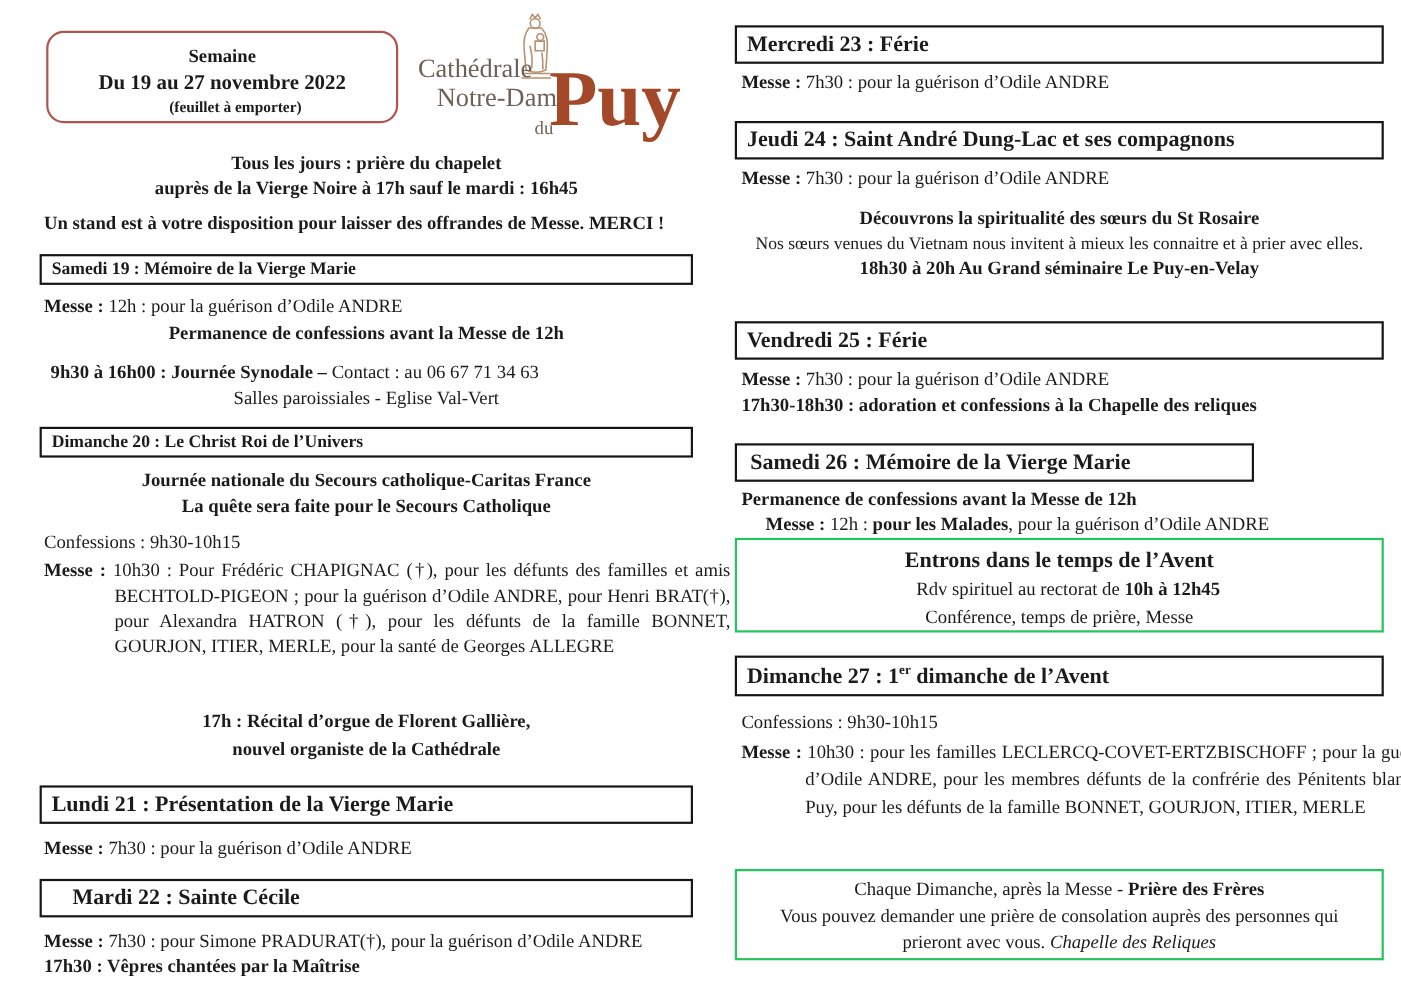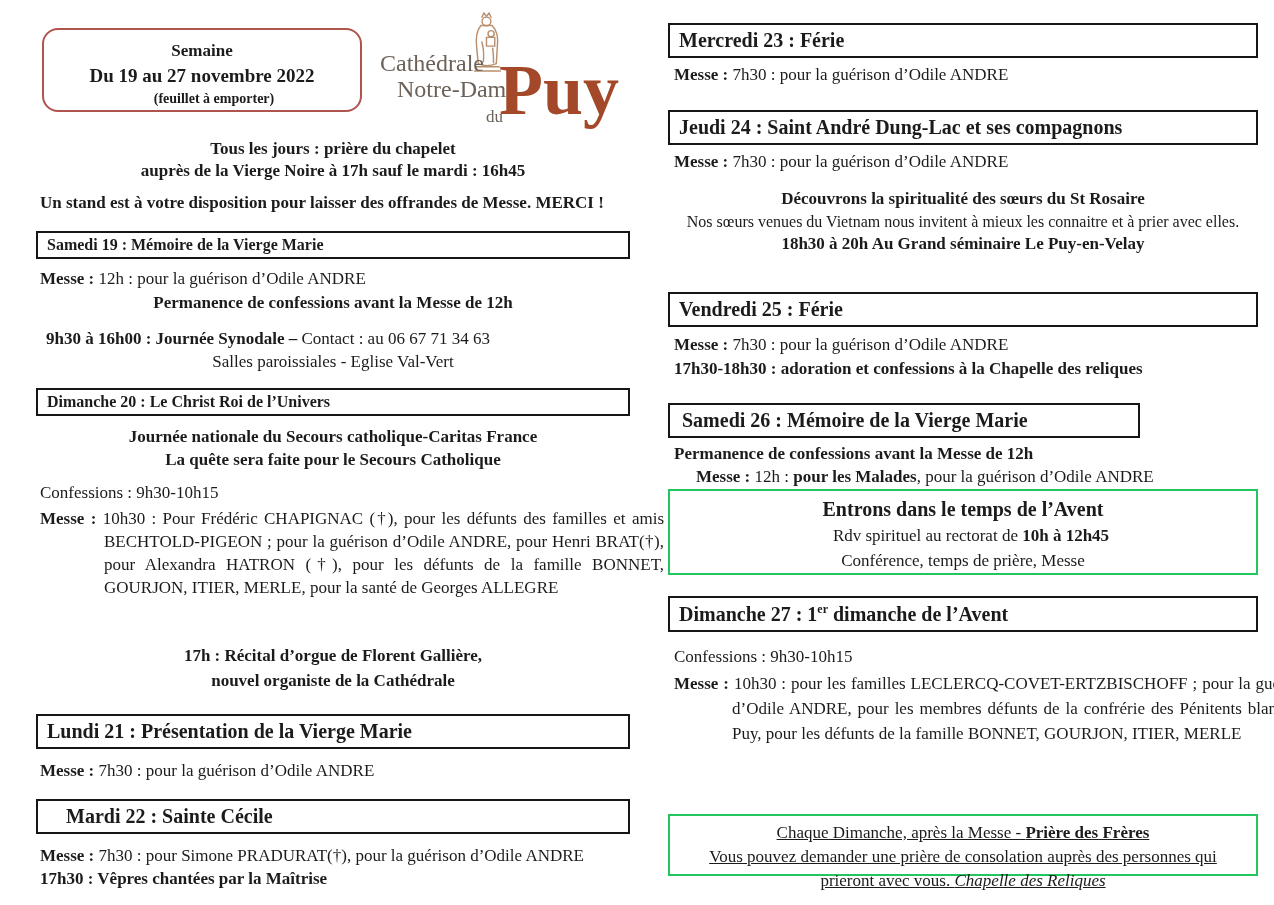--- a/index.html
+++ b/index.html
@@ -140,21 +140,21 @@
   </div>
 
   <div class="abs day-box lg" style="left:668px;top:596px;width:590px;">
     <span>Dimanche 27 : 1</span><sup>er</sup><span> dimanche de l’Avent</span>
   </div>
   <div class="abs line" style="left:674px;top:646px;">Confessions : 9h30-10h15</div>
   <div class="abs line just hang-right" style="left:674px;top:671px;width:582px;">
     <span class="b">Messe :</span><span> 10h30 : pour les familles LECLERCQ-COVET-ERTZBISCHOFF ; pour la guérison d’Odile ANDRE, pour les membres défunts de la confrérie des Pénitents blancs du Puy,  pour les défunts de la famille BONNET, GOURJON, ITIER, MERLE</span>
   </div>
 
-  <div class="abs plain-box center" style="left:668px;top:814px;width:590px;height:62px;padding:4px 26px;text-decoration:underline;">
+  <div class="abs plain-box center" style="left:668px;top:790px;width:590px;height:83px;padding:4px 26px;">
     <div class="line" style="line-height:25px;">
       <span>Chaque Dimanche, après la Messe - </span><span class="b">Prière des Frères</span>
     </div>
     <div class="line" style="line-height:24px;">
       <span>Vous pouvez demander une prière de consolation auprès des personnes qui prieront avec vous. </span><span class="i">Chapelle des Reliques</span>
     </div>
   </div>
 
 </div>
 

